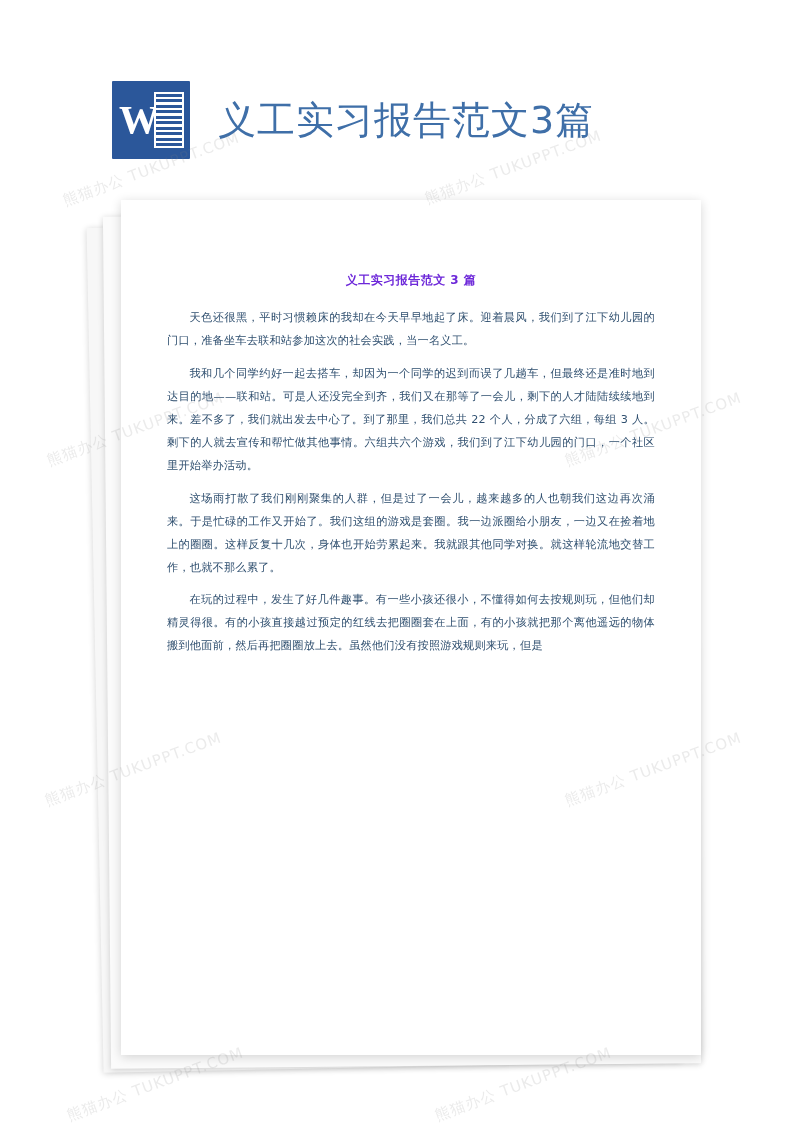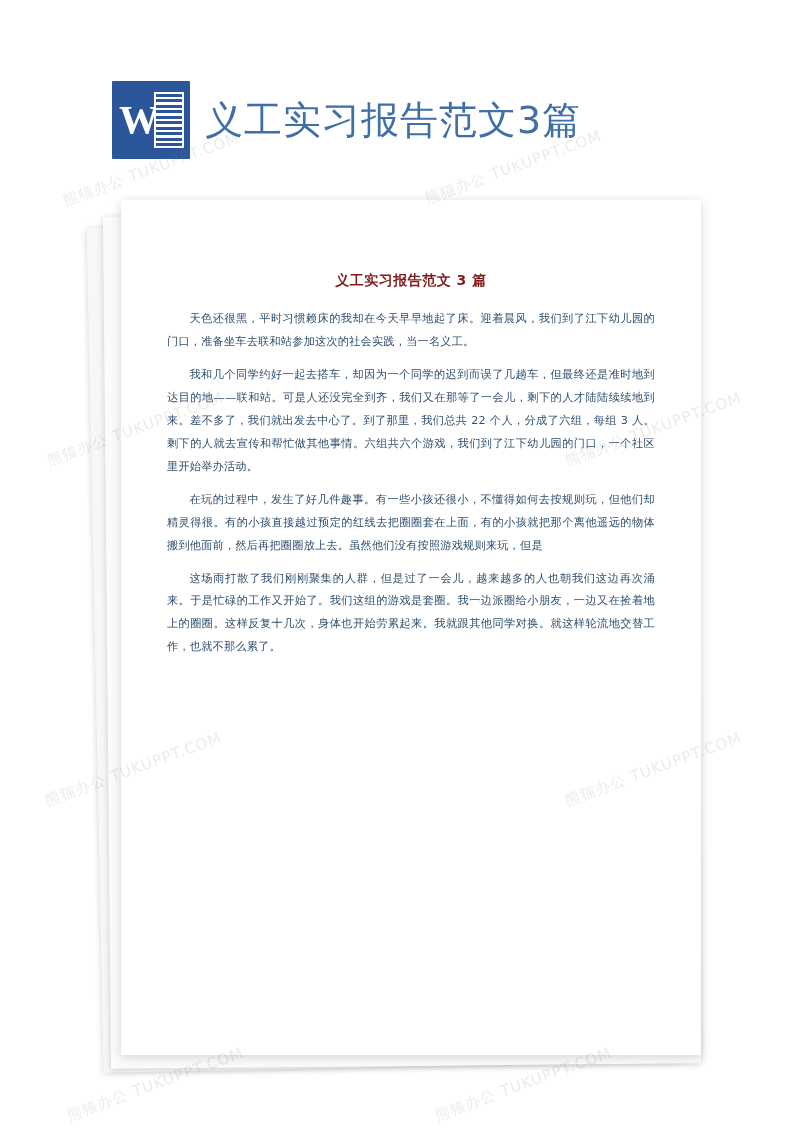--- a/index.html
+++ b/index.html
@@ -52,21 +52,21 @@
     justify-content: space-between;
     padding: 2px 0;
   }
   .word-logo .lines i {
     display: block;
     height: 3px;
     background: #2b579a;
     margin: 0 2px;
   }
   .doc-title {
-    margin-left: 15px;
+    margin-left: 28px;
     font-size: 38px;
     color: #3f6fa8;
     letter-spacing: 1px;
     white-space: nowrap;
     font-family: "DejaVu Sans", sans-serif;
     font-weight: 500;
   }
 
   
   .stack {
@@ -97,22 +97,22 @@
     background: #ffffff;
     box-shadow: 0 2px 10px rgba(0,0,0,0.16);
     overflow: hidden;
   }
 
   .page-inner {
     padding: 72px 46px 30px 46px;
   }
   .page-heading {
     text-align: center;
-    color: #7f1d1d;
-    font-size: 14px;
+    color: #6d28d9;
+    font-size: 12px;
     font-weight: bold;
     font-family: "DejaVu Sans", sans-serif;
     margin-bottom: 18px;
     letter-spacing: 0.5px;
   }
   .para {
     color: #2f4f6f;
     font-size: 11.2px;
     line-height: 2.05;
     text-align: justify;
@@ -159,22 +159,22 @@
   </div>
 
   <div class="stack">
     <div class="sheet back2"></div>
     <div class="sheet back1"></div>
     <div class="sheet front">
       <div class="page-inner">
         <div class="page-heading">义工实习报告范文 3 篇</div>
         <p class="para">天色还很黑，平时习惯赖床的我却在今天早早地起了床。迎着晨风，我们到了江下幼儿园的门口，准备坐车去联和站参加这次的社会实践，当一名义工。</p>
         <p class="para">我和几个同学约好一起去搭车，却因为一个同学的迟到而误了几趟车，但最终还是准时地到达目的地——联和站。可是人还没完全到齐，我们又在那等了一会儿，剩下的人才陆陆续续地到来。差不多了，我们就出发去中心了。到了那里，我们总共 22 个人，分成了六组，每组 3 人。剩下的人就去宣传和帮忙做其他事情。六组共六个游戏，我们到了江下幼儿园的门口，一个社区里开始举办活动。</p>
+        <p class="para">这场雨打散了我们刚刚聚集的人群，但是过了一会儿，越来越多的人也朝我们这边再次涌来。于是忙碌的工作又开始了。我们这组的游戏是套圈。我一边派圈给小朋友，一边又在捡着地上的圈圈。这样反复十几次，身体也开始劳累起来。我就跟其他同学对换。就这样轮流地交替工作，也就不那么累了。</p>
         <p class="para">在玩的过程中，发生了好几件趣事。有一些小孩还很小，不懂得如何去按规则玩，但他们却精灵得很。有的小孩直接越过预定的红线去把圈圈套在上面，有的小孩就把那个离他遥远的物体搬到他面前，然后再把圈圈放上去。虽然他们没有按照游戏规则来玩，但是</p>
-        <p class="para">这场雨打散了我们刚刚聚集的人群，但是过了一会儿，越来越多的人也朝我们这边再次涌来。于是忙碌的工作又开始了。我们这组的游戏是套圈。我一边派圈给小朋友，一边又在捡着地上的圈圈。这样反复十几次，身体也开始劳累起来。我就跟其他同学对换。就这样轮流地交替工作，也就不那么累了。</p>
       </div>
     </div>
   </div>
 
   <div class="wm" style="left:58px; top:160px;">熊猫办公 TUKUPPT.COM</div>
   <div class="wm" style="left:420px; top:158px;">熊猫办公 TUKUPPT.COM</div>
   <div class="wm" style="left:42px; top:420px;">熊猫办公 TUKUPPT.COM</div>
   <div class="wm" style="left:560px; top:420px;">熊猫办公 TUKUPPT.COM</div>
   <div class="wm" style="left:40px; top:760px;">熊猫办公 TUKUPPT.COM</div>
   <div class="wm" style="left:560px; top:760px;">熊猫办公 TUKUPPT.COM</div>

